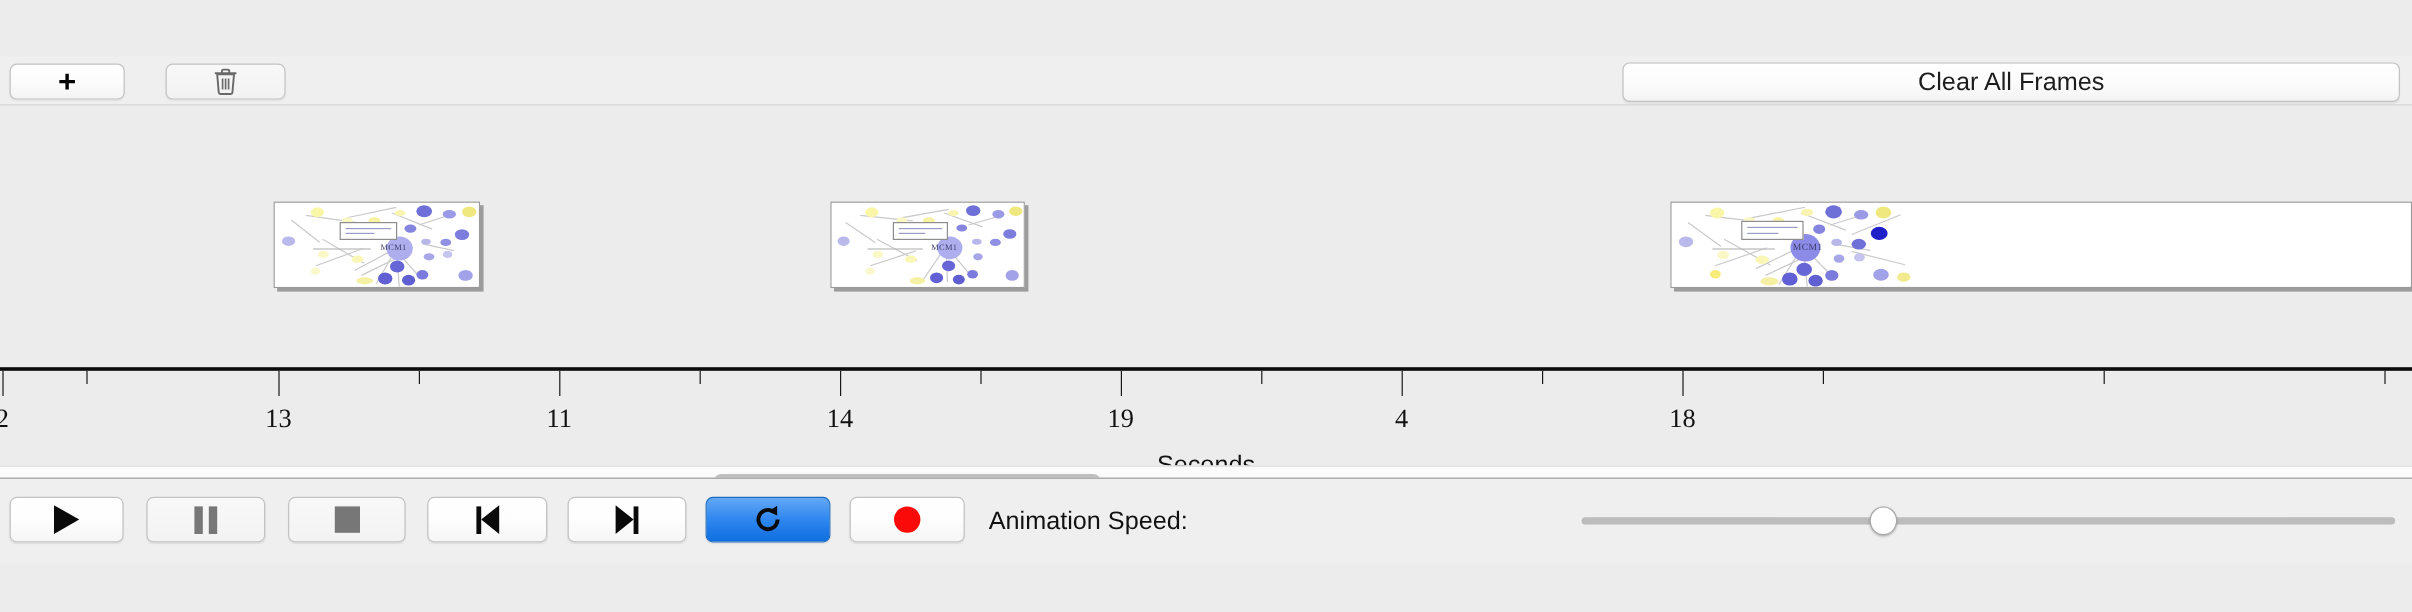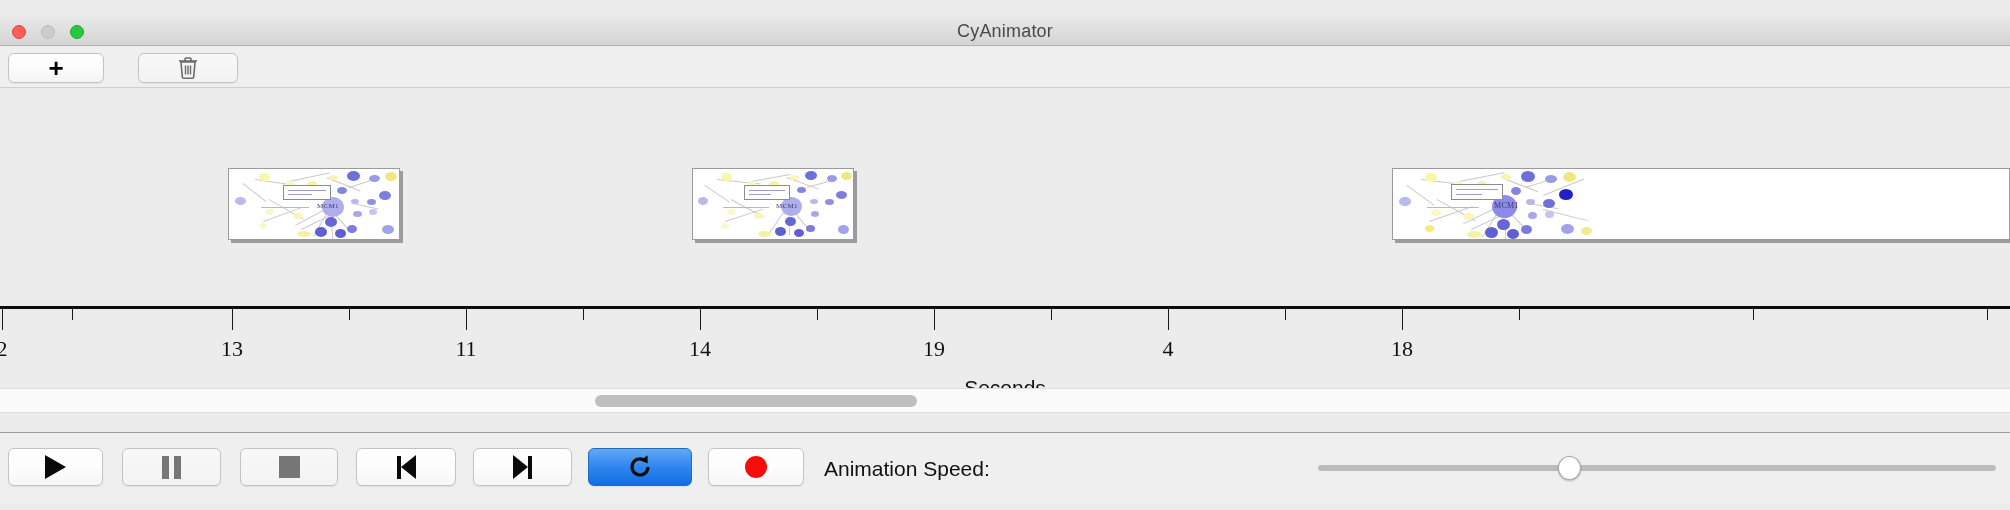--- a/index.html
+++ b/index.html
@@ -132,21 +132,21 @@
   .hscroll {
     position: absolute; left: 0; top: 388px; width: 2010px; height: 25px;
     background: #fbfbfb; border-top: 1px solid #dcdcdc; border-bottom: 1px solid #dcdcdc;
   }
   .hscroll-thumb {
     position: absolute; top: 6px; height: 12px; border-radius: 6px; background: #bfbfbf;
   }
 
   
   .controlbar {
-    position: absolute; left: 0; top: 432px; width: 2010px; height: 72px;
+    position: absolute; left: 0; top: 398px; width: 2010px; height: 72px;
     background: #efefef; border-top: 1px solid #9d9d9d;
   }
   .cbtn {
     position: absolute; top: 15px; height: 38px;
     border: 1px solid #c3c3c3; border-radius: 6px;
     background: linear-gradient(to bottom,#ffffff 0%,#fdfdfd 50%,#f6f6f6 100%);
     box-shadow: 0 1px 1px rgba(0,0,0,.07);
     display: flex; align-items: center; justify-content: center;
   }
   .cbtn.disabled {
@@ -197,38 +197,35 @@
     background: #ffffff; border: 1px solid #a8a8a8;
     box-shadow: 0 1px 2px rgba(0,0,0,.25);
   }
 </style>
 </head>
 <body>
 
 <div id="app">
 
 
-  <div class="titlebar">
-    <div class="traffic tl-close"></div>
-    <div class="traffic tl-min"></div>
-    <div class="traffic tl-max"></div>
-    <div class="title-text">CyAnimator</div>
-  </div>
 
   <div class="toolbar">
     <div class="btn" id="add-frame-button">
       <span class="plus-icon">+</span>
     </div>
     <div class="btn flat" id="delete-frame-button">
       <svg width="22" height="24" viewBox="0 0 22 24">
         <path d="M2 5 h18" stroke="#6a6a6a" stroke-width="1.6" fill="none"></path>
         <path d="M8 5 v-2 a1 1 0 0 1 1 -1 h4 a1 1 0 0 1 1 1 v2" stroke="#6a6a6a" stroke-width="1.6" fill="none"></path>
         <path d="M4 6 h14 l-1.3 15 a1.4 1.4 0 0 1 -1.4 1.3 h-8.6 a1.4 1.4 0 0 1 -1.4 -1.3 z" stroke="#6a6a6a" stroke-width="1.6" fill="none"></path>
         <path d="M8.5 9.5 v9 M11 9.5 v9 M13.5 9.5 v9" stroke="#6a6a6a" stroke-width="1.4"></path>
       </svg>
+    </div>
+    <div class="btn" id="clear-all-frames-button">
+      <span>Clear All Frames</span>
     </div>
   </div>
 
   <div class="timeline">
 
     <div class="frame-thumb" id="thumb1" style="left: 228px; top: 80px; width: 172px; height: 72px;">
       <div class="thumb-canvas">
         <div class="edge" style="left:14px;top:14px;width:30px;transform:rotate(38deg);"></div>
         <div class="edge" style="left:26px;top:10px;width:46px;transform:rotate(8deg);"></div>
         <div class="edge" style="left:60px;top:12px;width:42px;transform:rotate(-12deg);"></div>

